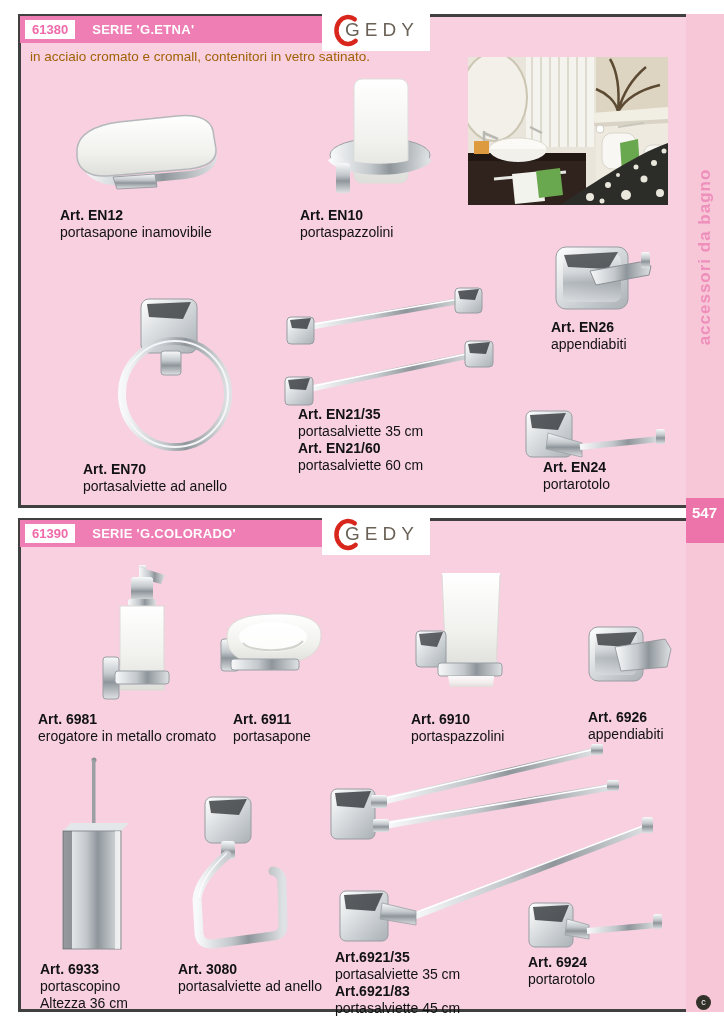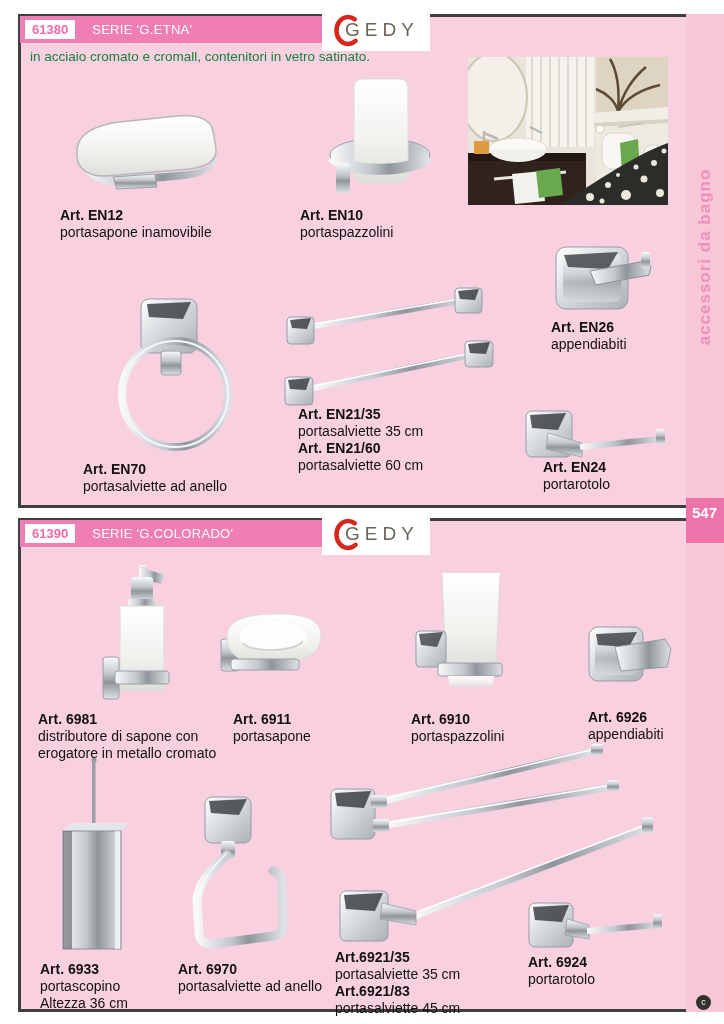--- a/index.html
+++ b/index.html
@@ -8,28 +8,28 @@
 
   .panel { position:absolute; left:18px; width:684px; height:494px;
            background:#f8d0df; border:3px solid #404040; }
   .panel-top { top:14px; }
   .panel-bottom { top:518px; }
 
   .band { position:absolute; top:-1px; left:-1px; width:319px; height:27px;
           background:#ee7eb4; display:flex; align-items:center; }
   .code-box { margin-left:5px; padding:2px 7px; background:#fff; color:#ee6aa9;
               font-weight:bold; font-size:13px; }
-  .series { color:#fff; font-weight:normal; font-size:13px; margin-left:17px; letter-spacing:.3px; }
+  .series { color:#fff; font-weight:bold; font-size:13px; margin-left:17px; letter-spacing:.3px; }
 
   .logo { position:absolute; left:301px; top:-7px; width:108px; height:41px; background:#fff; }
   .logo-arc { position:absolute; left:5px; top:3px; width:32px; height:36px; }
   .logo-text { position:absolute; left:23px; top:9px; font-size:19px; color:#6b6257;
                letter-spacing:5px; font-weight:normal; }
 
-  .panel-desc { position:absolute; left:9px; top:32px; font-size:13.5px; color:#15803d;text-align:center; }
+  .panel-desc { position:absolute; left:9px; top:32px; font-size:13.5px; color:#a16207;text-align:center; }
 
   .lbl { position:absolute; font-size:14px; line-height:17px; color:#121212; }
   .lbl .b { font-weight:bold; }
 
   .prod { position:absolute; }
 
   .sidebar { position:absolute; left:686px; top:14px; width:38px; height:998px; background:#f7c6d7; }
   .sidebar-text { position:absolute; left:50%; top:243px; transform:translate(-50%,-50%) rotate(-90deg);
                   white-space:nowrap; font-weight:bold; font-size:17px; color:#ef8fbb; letter-spacing:1px; }
   .page-num { position:absolute; left:0; top:484px; width:100%; height:45px; background:#ed74ab;
@@ -303,42 +303,41 @@
     <svg class="prod" style="left:500px;top:376px" width="150" height="58" viewBox="0 0 150 58">
       <rect x="8" y="6" width="44" height="44" rx="6" fill="url(#pl)" stroke="#979da2"></rect>
       <path d="M12,10 L48,8 L41,25 L14,23 Z" fill="#323639" opacity="0.8"></path>
       <path d="M46,22 L68,28 L68,42 L44,38 Z" fill="url(#chV)" stroke="#9aa0a5" stroke-width="0.8"></path>
       <line x1="66" y1="34" x2="136" y2="28" stroke="url(#chH)" stroke-width="6"></line>
       <rect x="132" y="17" width="9" height="15" rx="2" fill="url(#chV)"></rect>
     </svg>
 
     <div class="lbl" style="left:17px;top:190px">
       <div class="b">Art. 6981</div>
-      <div>distributore di sapone con</div>
       <div>erogatore in metallo cromato</div>
     </div>
     <div class="lbl" style="left:212px;top:190px">
       <div class="b">Art. 6911</div>
       <div>portasapone</div>
     </div>
     <div class="lbl" style="left:390px;top:190px">
       <div class="b">Art. 6910</div>
       <div>portaspazzolini</div>
     </div>
     <div class="lbl" style="left:567px;top:188px">
       <div class="b">Art. 6926</div>
       <div>appendiabiti</div>
     </div>
     <div class="lbl" style="left:19px;top:440px">
       <div class="b">Art. 6933</div>
       <div>portascopino</div>
       <div>Altezza 36 cm</div>
     </div>
     <div class="lbl" style="left:157px;top:440px">
-      <div class="b">Art. 6970</div>
+      <div class="b">Art. 3080</div>
       <div>portasalviette ad anello</div>
     </div>
     <div class="lbl" style="left:314px;top:428px">
       <div class="b">Art.6921/35</div>
       <div>portasalviette 35 cm</div>
       <div class="b">Art.6921/83</div>
       <div>portasalviette 45 cm</div>
     </div>
     <div class="lbl" style="left:507px;top:433px">
       <div class="b">Art. 6924</div>

